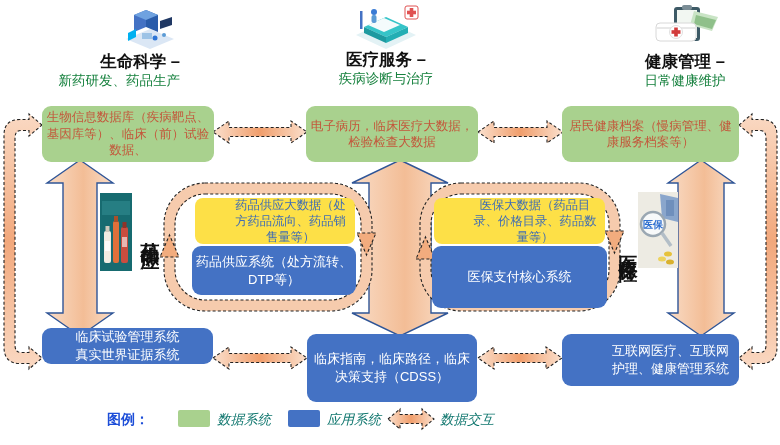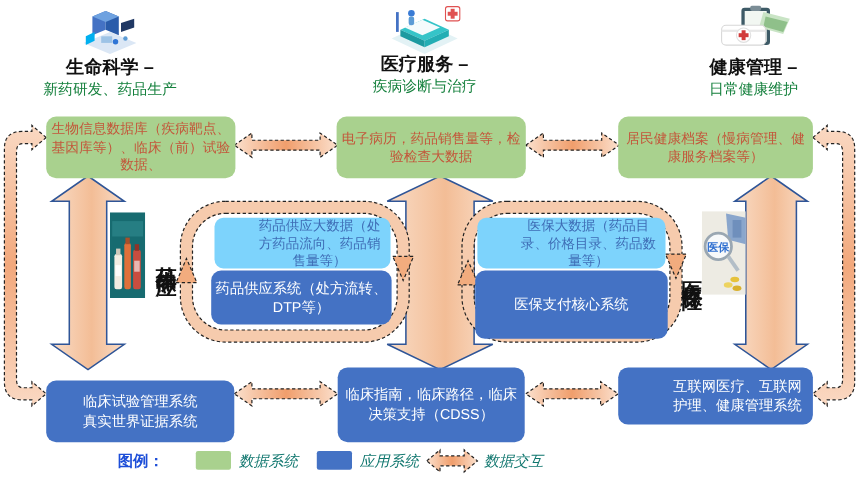--- a/index.html
+++ b/index.html
@@ -9,21 +9,21 @@
   }
   .abs{position:absolute;box-sizing:border-box;}
   .sector{display:flex;flex-direction:column;align-items:center;text-align:center;}
   .sector-title{font-size:16.5px;font-weight:bold;color:#111;line-height:1.15;margin-top:1px;}
   .sector-sub{font-size:13.5px;color:#15803d;line-height:1.2;margin-top:2px;}
   .box{
     display:flex;align-items:center;justify-content:center;flex-direction:column;
     text-align:center;border-radius:9px;padding:2px 4px;
   }
   .green{background:#A9D18E;color:#C3573B;font-size:12.5px;line-height:1.32;}
-  .loopgreen{background:#7dd3fc;color:#3E6CB5;font-size:12.3px;line-height:1.32;border-radius:8px;padding-left:35px;}
+  .loopgreen{background:#fde047;color:#3E6CB5;font-size:12.3px;line-height:1.32;border-radius:8px;padding-left:35px;}
   .blue{background:#4472C4;color:#ffffff;font-size:13px;line-height:1.35;}
   .vlabel{
     writing-mode:vertical-rl;text-orientation:upright;
     font-weight:bold;color:#111;font-size:19px;letter-spacing:3px;line-height:1;
     text-align:center;
   }
   .legend-title{font-size:14px;font-weight:bold;color:#1d4ed8;}
   .legend-label{font-size:13.5px;font-style:italic;color:#0f766e;}
   .swatch{border-radius:2px;}
   svg{display:block;}
@@ -76,21 +76,21 @@
 
     <g>
       <rect x="425.5" y="188.5" width="189" height="117" rx="36" fill="none" stroke="#F6CBAD" stroke-width="11"></rect>
       <rect x="420" y="183" width="200" height="128" rx="41" fill="none" stroke="#222" stroke-width="1.1" stroke-dasharray="3 2.2"></rect>
       <rect x="431" y="194" width="178" height="106" rx="30" fill="none" stroke="#222" stroke-width="1.1" stroke-dasharray="3 2.2"></rect>
       <polygon points="416,259 435,259 425.5,237" fill="#F2AC7E" stroke="#222" stroke-width="1.1" stroke-dasharray="3 2.2"></polygon>
       <polygon points="605,231 624,231 614.5,253" fill="#F2AC7E" stroke="#222" stroke-width="1.1" stroke-dasharray="3 2.2"></polygon>
     </g>
   </svg>
 
-  <div class="abs sector" style="left:20px;top:5px;width:160px;">
+  <div class="abs sector" style="left:20px;top:5px;width:160px;align-items:flex-end;">
     <svg width="60" height="46" viewBox="0 0 60 46">
       <polygon points="30,24 54,34 30,44 6,34" fill="#dbe7f5"></polygon>
       <polygon points="14,10 26,5 26,22 14,27" fill="#4472c4"></polygon>
       <polygon points="26,5 38,10 38,27 26,22" fill="#2a5caa"></polygon>
       <polygon points="14,10 26,15 38,10 26,5" fill="#6fa2e0"></polygon>
       <polygon points="40,16 52,12 52,20 40,24" fill="#203864"></polygon>
       <polygon points="8,28 16,24 16,32 8,36" fill="#00b0f0"></polygon>
       <rect x="22" y="28" width="10" height="6" fill="#9dc3e6"></rect>
       <circle cx="35" cy="33" r="2.5" fill="#2e75d6"></circle>
       <circle cx="44" cy="30" r="2" fill="#5b9bd5"></circle>
@@ -131,21 +131,21 @@
       <rect x="23.5" y="25.2" width="9" height="3.6" fill="#d23b3b"></rect>
     </svg>
     <div class="sector-title">健康管理 –</div>
     <div class="sector-sub">日常健康维护</div>
   </div>
 
   <div class="abs box green" style="left:42px;top:106px;width:172px;height:56px;">
     <span>生物信息数据库（疾病靶点、基因库等）、临床（前）试验数据、</span>
   </div>
   <div class="abs box green" style="left:306px;top:106px;width:172px;height:56px;">
-    <span>电子病历，药品销售量等，检验检查大数据</span>
+    <span>电子病历，临床医疗大数据，检验检查大数据</span>
   </div>
   <div class="abs box green" style="left:562px;top:106px;width:177px;height:56px;">
     <span>居民健康档案（慢病管理、健康服务档案等）</span>
   </div>
 
   <svg class="abs" style="left:100px;top:193px;" width="32" height="78" viewBox="0 0 32 78">
     <rect width="32" height="78" fill="#176b70"></rect>
     <rect x="2" y="8" width="28" height="14" fill="#2a8388" opacity="0.8"></rect>
     <rect x="4" y="38" width="7" height="32" rx="2" fill="#f2ede2"></rect>
     <rect x="5.5" y="33" width="4" height="6" fill="#cfc9bb"></rect>
@@ -177,21 +177,21 @@
     <polygon points="22,2 40,6 40,30 24,26" fill="#8aa6cc"></polygon>
     <rect x="28" y="8" width="8" height="16" fill="#6f8fbc"></rect>
     <circle cx="15" cy="32" r="12" fill="#f7f9fa" stroke="#9aa7b2" stroke-width="2.5"></circle>
     <text x="15" y="36" font-size="10" font-weight="bold" fill="#2e6fd0" text-anchor="middle">医保</text>
     <line x1="24" y1="41" x2="33" y2="54" stroke="#b3bec7" stroke-width="3.5"></line>
     <ellipse cx="30" cy="62" rx="4" ry="2.5" fill="#e6c23c"></ellipse>
     <ellipse cx="24" cy="67" rx="4" ry="2.5" fill="#edd35f"></ellipse>
     <ellipse cx="32" cy="70" rx="4" ry="2.5" fill="#d9b12e"></ellipse>
   </svg>
 
-  <div class="abs box blue" style="left:42px;top:346px;width:171px;height:56px;">
+  <div class="abs box blue" style="left:42px;top:328px;width:171px;height:36px;">
     <span style="display:block;">临床试验管理系统</span>
     <span style="display:block;">真实世界证据系统</span>
   </div>
   <div class="abs box blue" style="left:307px;top:334px;width:170px;height:68px;justify-content:center;">
     <span>临床指南，临床路径，临床决策支持（CDSS）</span>
   </div>
   <div class="abs box blue" style="left:562px;top:334px;width:177px;height:52px;padding-left:44px;">
     <span>互联网医疗、互联网护理、健康管理系统</span>
   </div>
 

